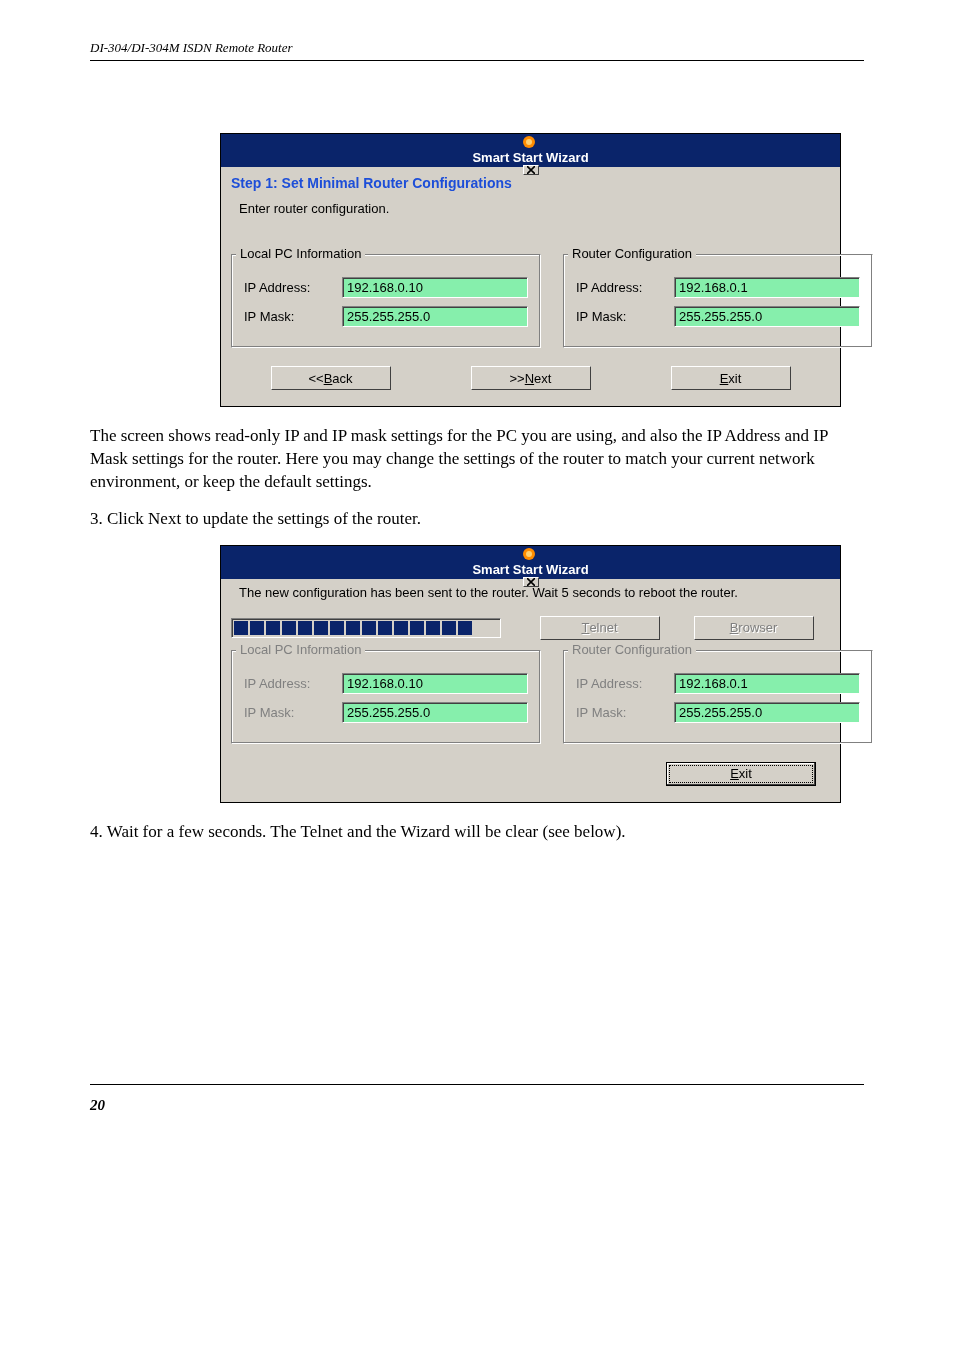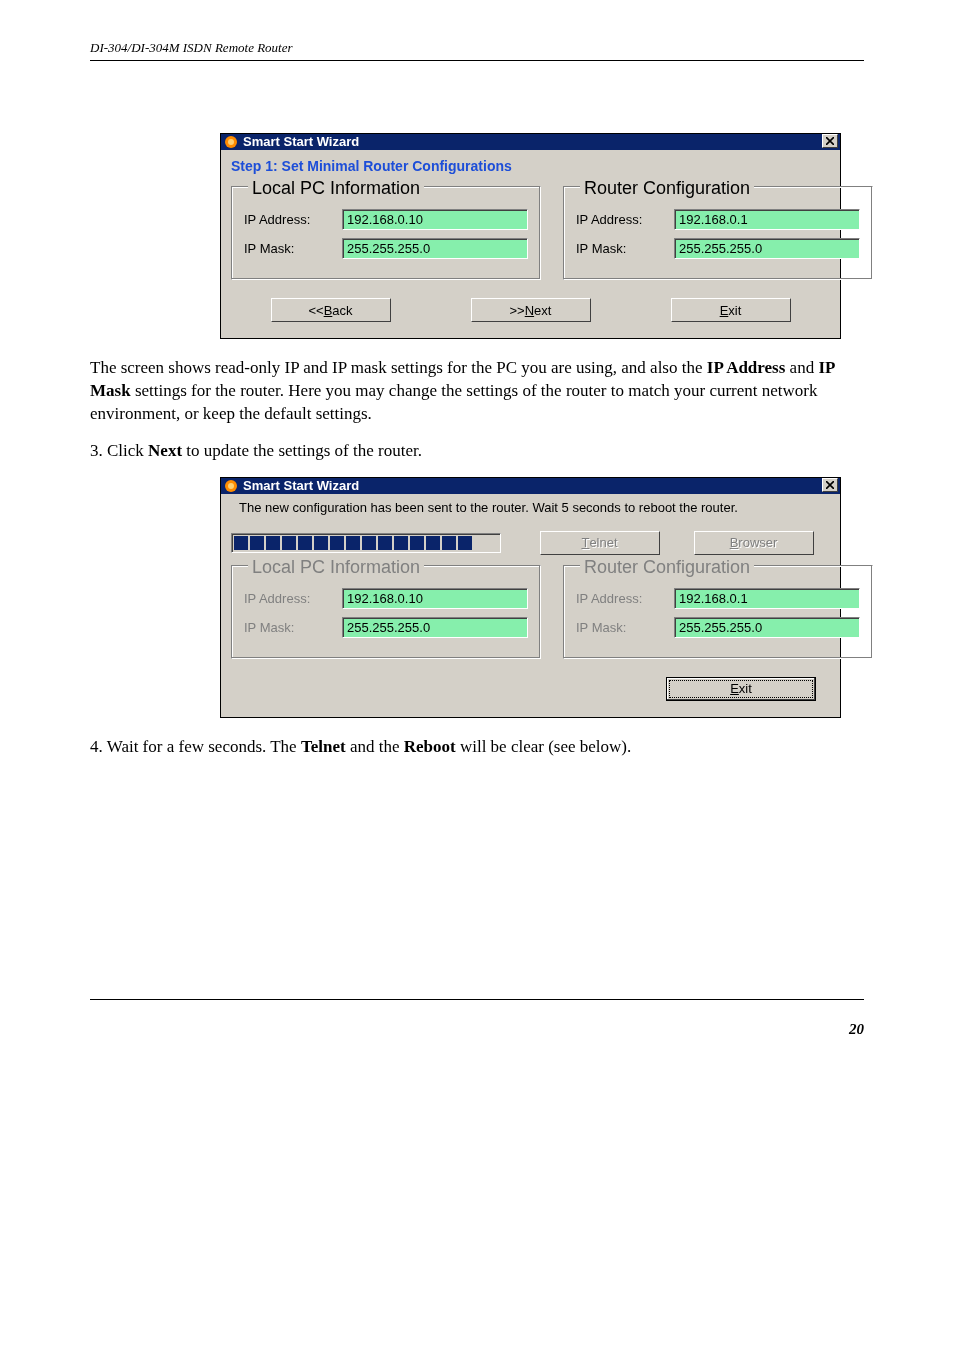--- a/index.html
+++ b/index.html
@@ -17,26 +17,26 @@
     font-size: 13px;
     border-bottom: 1.5px solid #000;
     padding-bottom: 4px;
     margin-bottom: 72px;
   }
   .body-text {
     font-size: 17px;
     line-height: 1.35;
     margin: 14px 0;
   }
-  .body-text b { font-weight: bold; }
+  .body-text b { font-weight: normal; }
   .page-footer {
     border-top: 1.5px solid #000;
     margin-top: 240px;
-    padding-top: 21px;
-    text-align: right;
+    padding-top: 12px;
+    text-align: left;
     font-style: italic;
     font-weight: bold;
     font-size: 15px;
   }
 
   
   .dialog {
     margin-left: 130px;
     width: 621px;
     border: 1px solid #000;
@@ -44,23 +44,25 @@
     font-size: 13px;
     background: #d4d0c8;
     color: #000;
     margin-bottom: 18px;
   }
   .titlebar {
     background: #0a246a;
     color: #fff;
     font-weight: bold;
     font-size: 13px;
-    height: 16px;
-    display: flex;
+    height: 33px;
+    display: flex;
+    align-items: center;
     padding: 0 2px 0 2px;
+    flex-direction: column;
   }
   .titlebar-icon {
     width: 16px; height: 16px;
     margin-right: 4px;
     display: inline-flex;
     align-items: center; justify-content: center;
   }
   .titlebar-icon svg { width: 16px; height: 16px; }
   .titlebar-title { flex: 1; }
   .close-btn {
@@ -92,24 +94,24 @@
     border-bottom-color: #fff;
     box-shadow: inset -1px -1px 0 #808080, inset 1px 1px 0 #fff;
     margin: 8px;
     padding: 18px 12px 12px 12px;
   }
   .groupbox.disabled .legend,
   .groupbox.disabled .field-label { color: #808080; }
   .legend {
     position: absolute;
     top: -9px;
-    left: 16px;
+    left: 4px;
     background: #d4d0c8;
     padding: 0 4px;
-    font-size: 18px;
+    font-size: 13px;
   }
   .columns {
     display: flex;
     gap: 6px;
     padding: 0 2px;
   }
   .col { flex: 1; }
   .field-row {
     display: flex;
     align-items: center;
@@ -210,20 +212,21 @@
         </svg>
     </span>
     <span class="titlebar-title">Smart Start Wizard</span>
     <span class="close-btn">
       <svg width="8" height="8" viewBox="0 0 8 8">
           <path d="M0 0 L8 8 M8 0 L0 8" stroke="#000" stroke-width="1.6"></path>
         </svg>
     </span>
   </div>
   <div class="step-title">Step 1: Set Minimal Router Configurations</div>
+  <div class="instruction">Enter router configuration.</div>
 
   <div class="columns">
     <div class="col">
       <div class="groupbox">
         <span class="legend">Local PC Information</span>
         <div class="field-row">
           <span class="field-label">IP Address:</span>
           <input class="text-input" value="192.168.0.10" style="">
         </div>
         <div class="field-row">
@@ -351,16 +354,16 @@
 
   <div class="button-row right">
     <span class="win-btn focused" style="min-width:150px;">
         <span class="mn">E</span>
         <span>xit</span>
       </span>
   </div>
 </div>
 
 <p class="body-text">
-  <span>4. Wait for a few seconds. The </span><b>Telnet</b><span> and the </span><b>Reboot</b><span> will be clear (see below).</span>
+  <span>4. Wait for a few seconds. The </span><b>Telnet</b><span> and the </span><b>Wizard</b><span> will be clear (see below).</span>
 </p>
 
 <div class="page-footer">20</div>
 
 </body></html>

